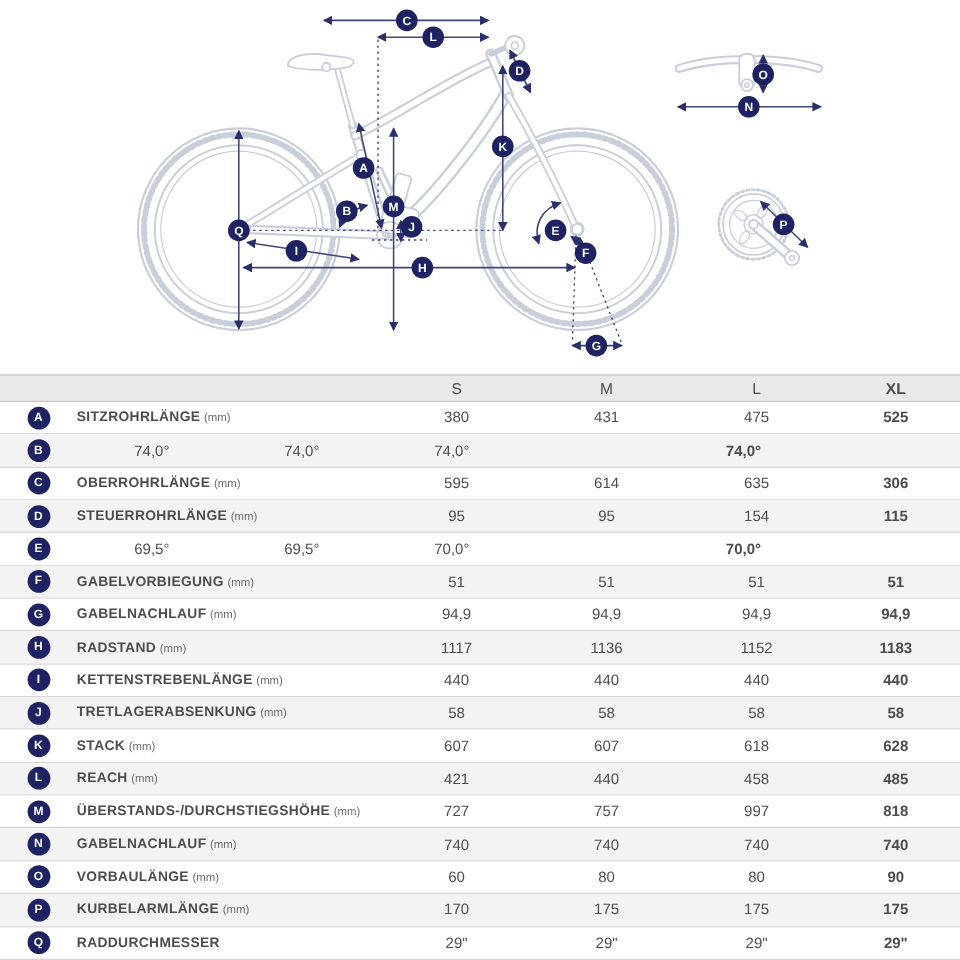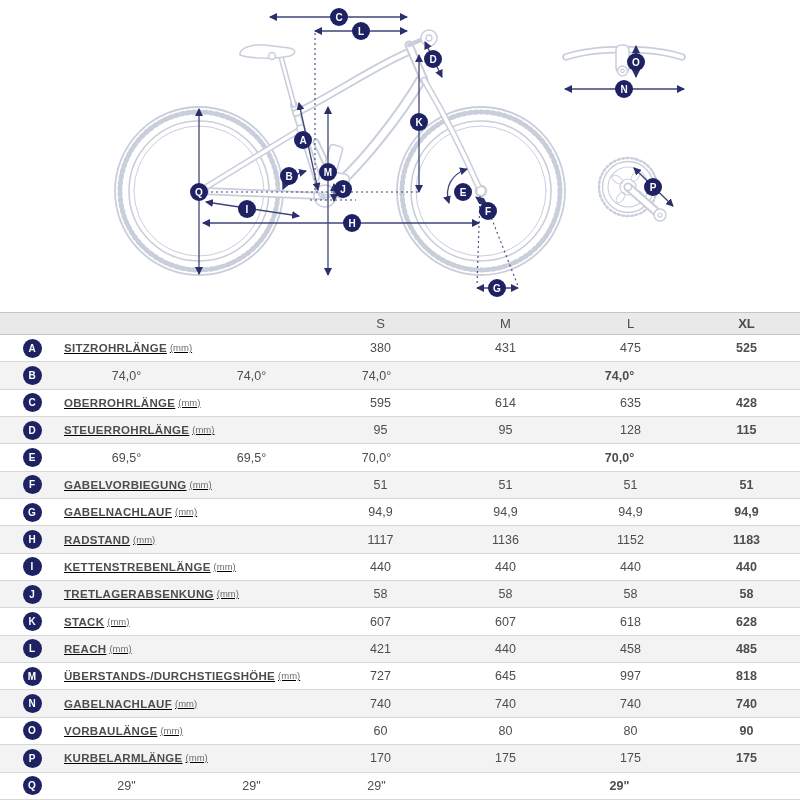--- a/index.html
+++ b/index.html
@@ -14,21 +14,21 @@
   .bdg circle{fill:#1e2263;}
   .bdg text{fill:#fff;font-family:"Liberation Sans",sans-serif;font-size:10px;font-weight:bold;text-anchor:middle;}
   
   .geo-table{width:800px;}
   .thead{display:flex;align-items:center;height:23px;background:#e9e9e9;
     border-top:1px solid #c6c6c6;border-bottom:1px solid #c6c6c6;box-sizing:border-box;}
   .tbody .trow{display:flex;align-items:center;height:27.35px;box-sizing:border-box;
     border-bottom:1px solid #d6d6d6;background:#fff;}
   .tbody .trow:nth-child(even){background:#f3f3f3;}
   .c-badge{width:64px;display:flex;justify-content:center;align-items:center;flex:none;}
-  .c-label{width:254px;flex:none;display:flex;align-items:flex-start;text-decoration:underline;}
+  .c-label{width:254px;flex:none;display:flex;align-items:flex-end;}
   .c-val{width:125px;flex:none;text-align:center;font-size:12.5px;color:#4d4d4d;}
   .c-val.xl{flex:1;width:auto;font-weight:bold;}
   .thead .c-val{font-size:13px;color:#4d4d4d;}
   .badge{width:19px;height:19px;border-radius:50%;background:#1e2263;color:#fff;
     font-size:10px;font-weight:bold;display:flex;align-items:center;justify-content:center;}
   .rlabel{font-size:11.5px;font-weight:700;color:#4d4d4d;letter-spacing:.3px;}
   .unit{font-size:9.5px;color:#6b6b6b;margin-left:3px;}
 </style>
 </head>
 <body>
@@ -247,33 +247,33 @@
       <div class="c-badge">
           <span class="badge">C</span>
         </div>
       <div class="c-label">
           <span class="rlabel">OBERROHRLÄNGE</span>
           <span class="unit">(mm)</span>
         </div>
       <div class="c-val">595</div>
       <div class="c-val">614</div>
       <div class="c-val">635</div>
-      <div class="c-val xl">428</div>
+      <div class="c-val xl">306</div>
     </div>
     <div class="trow">
       <div class="c-badge">
           <span class="badge">D</span>
         </div>
       <div class="c-label">
           <span class="rlabel">STEUERROHRLÄNGE</span>
           <span class="unit">(mm)</span>
         </div>
       <div class="c-val">95</div>
       <div class="c-val">95</div>
-      <div class="c-val">128</div>
+      <div class="c-val">154</div>
       <div class="c-val xl">115</div>
     </div>
     <div class="trow">
       <div class="c-badge">
           <span class="badge">E</span>
         </div>
       <div class="c-val">69,5°</div>
       <div class="c-val">69,5°</div>
       <div class="c-val">70,0°</div>
       <div class="c-val xl">70,0°</div>
@@ -371,21 +371,21 @@
     </div>
     <div class="trow">
       <div class="c-badge">
           <span class="badge">M</span>
         </div>
       <div class="c-label">
           <span class="rlabel">ÜBERSTANDS-/DURCHSTIEGSHÖHE</span>
           <span class="unit">(mm)</span>
         </div>
       <div class="c-val">727</div>
-      <div class="c-val">645</div>
+      <div class="c-val">757</div>
       <div class="c-val">997</div>
       <div class="c-val xl">818</div>
     </div>
     <div class="trow">
       <div class="c-badge">
           <span class="badge">N</span>
         </div>
       <div class="c-label">
           <span class="rlabel">GABELNACHLAUF</span>
           <span class="unit">(mm)</span>
@@ -418,20 +418,24 @@
         </div>
       <div class="c-val">170</div>
       <div class="c-val">175</div>
       <div class="c-val">175</div>
       <div class="c-val xl">175</div>
     </div>
     <div class="trow">
       <div class="c-badge">
           <span class="badge">Q</span>
         </div>
+      <div class="c-label">
+          <span class="rlabel">RADDURCHMESSER</span>
+          <span class="unit"></span>
+        </div>
       <div class="c-val">29"</div>
       <div class="c-val">29"</div>
       <div class="c-val">29"</div>
       <div class="c-val xl">29"</div>
     </div>
 
   </div>
 </div>
 
 </body></html>

